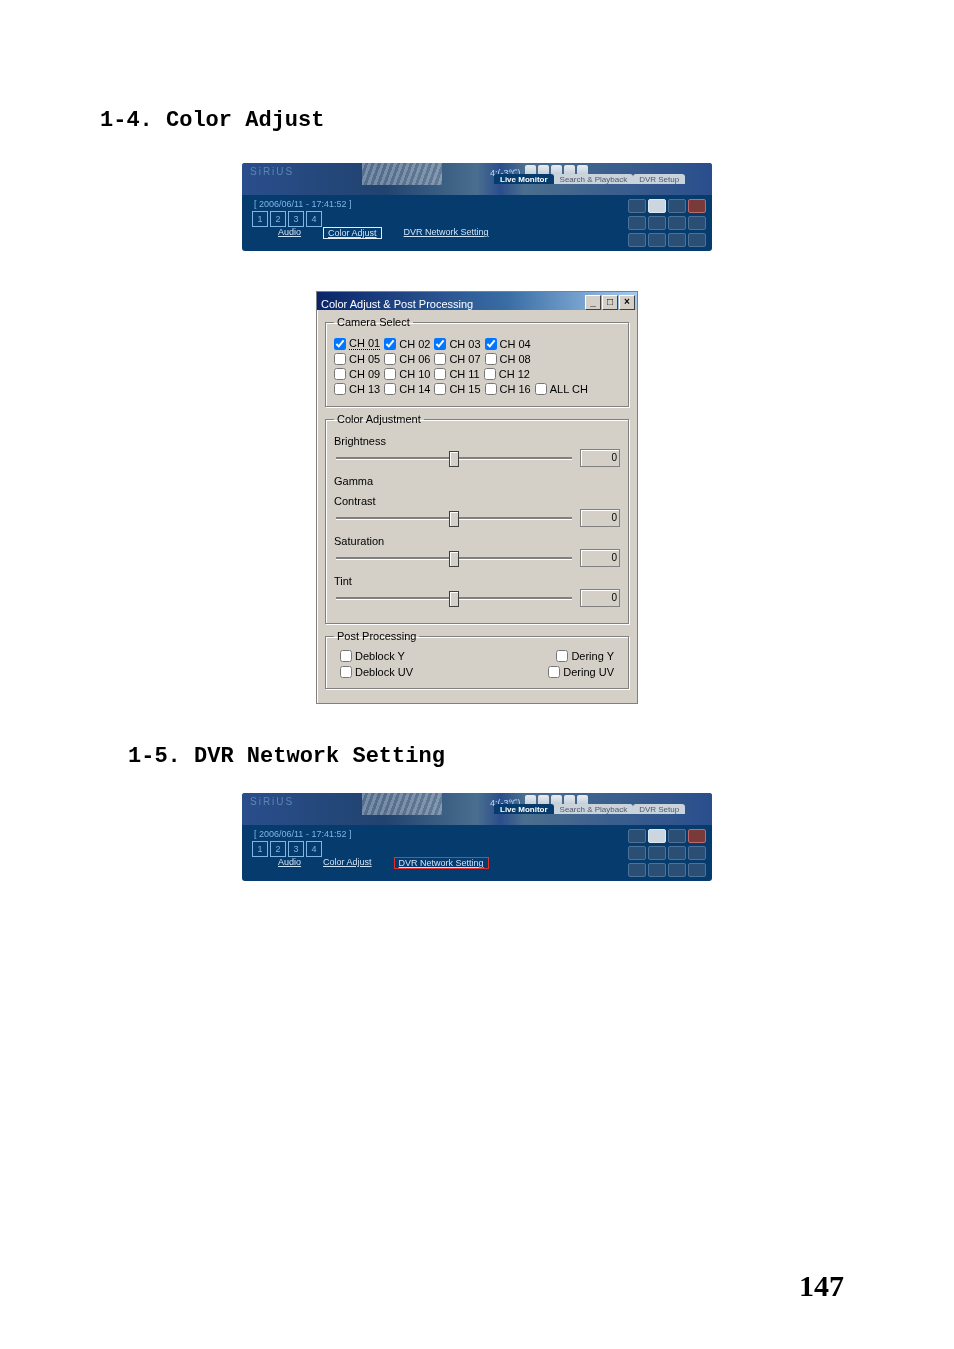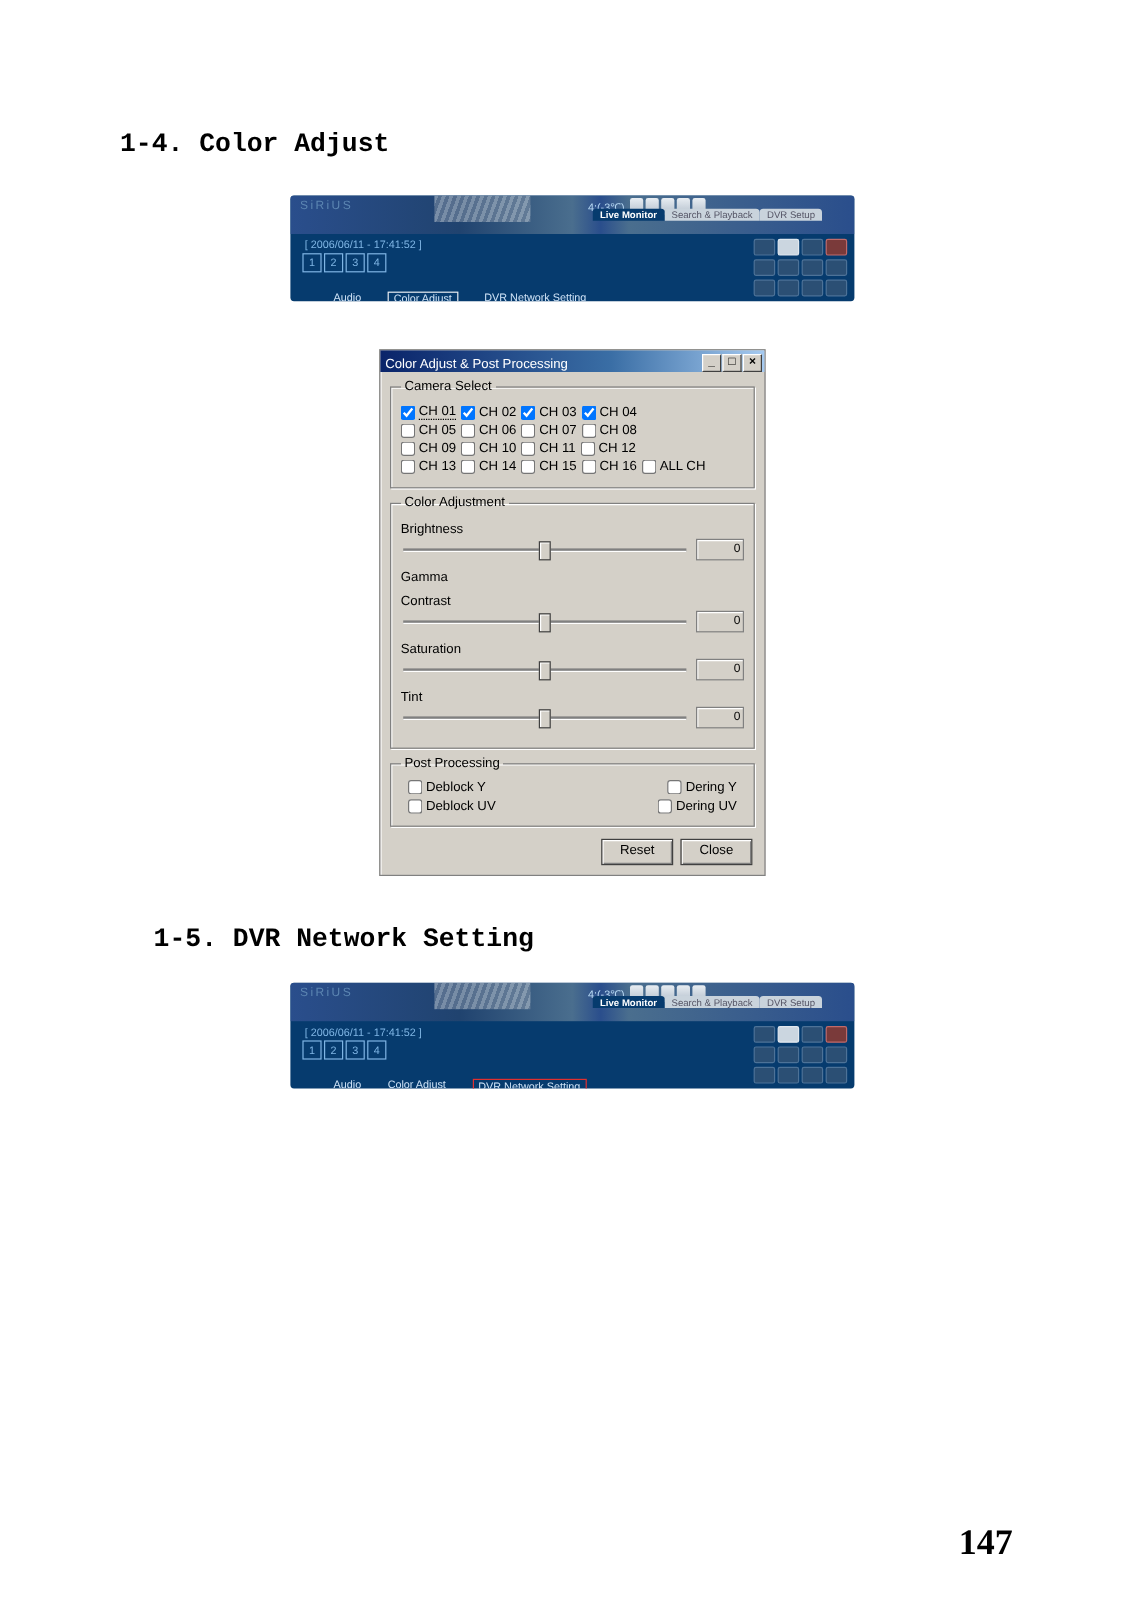--- a/index.html
+++ b/index.html
@@ -110,21 +110,21 @@
   .ts-num {
     width: 14px; height: 14px;
     border: 1px solid #7fb5e4;
     color: #7fb5e4;
     font-size: 9px;
     text-align: center;
     line-height: 14px;
   }
   .ts-links {
     position: absolute;
-    left: 36px; top: 48px;
+    left: 36px; top: 32px;
     display: flex;
     gap: 22px;
     font-size: 9px;
     font-family: Tahoma, Arial, sans-serif;
   }
   .ts-link { color: #cfe3f7; text-decoration: underline; cursor: pointer; }
   .ts-link.boxed-red { border: 1px solid #e03030; padding: 0 4px; text-decoration: underline; }
   .ts-link.boxed-white { border: 1px solid #e8edf2; padding: 0 4px; text-decoration: underline; }
 
   .ts-right {
@@ -487,24 +487,20 @@
               <input type="checkbox" style="">
                 <span>Deblock UV</span>
             </label>
             <label class="chk">
               <input type="checkbox" style="">
                 <span>Dering UV</span>
             </label>
           </div>
         </fieldset>
 
-        <div class="dlg-buttons">
-          <div class="winbtn">Reset</div>
-          <div class="winbtn">Close</div>
-        </div>
 
       </div>
     </div>
   </div>
 
   <h2 class="section-heading second">1-5. DVR Network Setting</h2>
 
   <div class="figure-center">
     <div class="toolstrip">
       <div class="ts-top">

